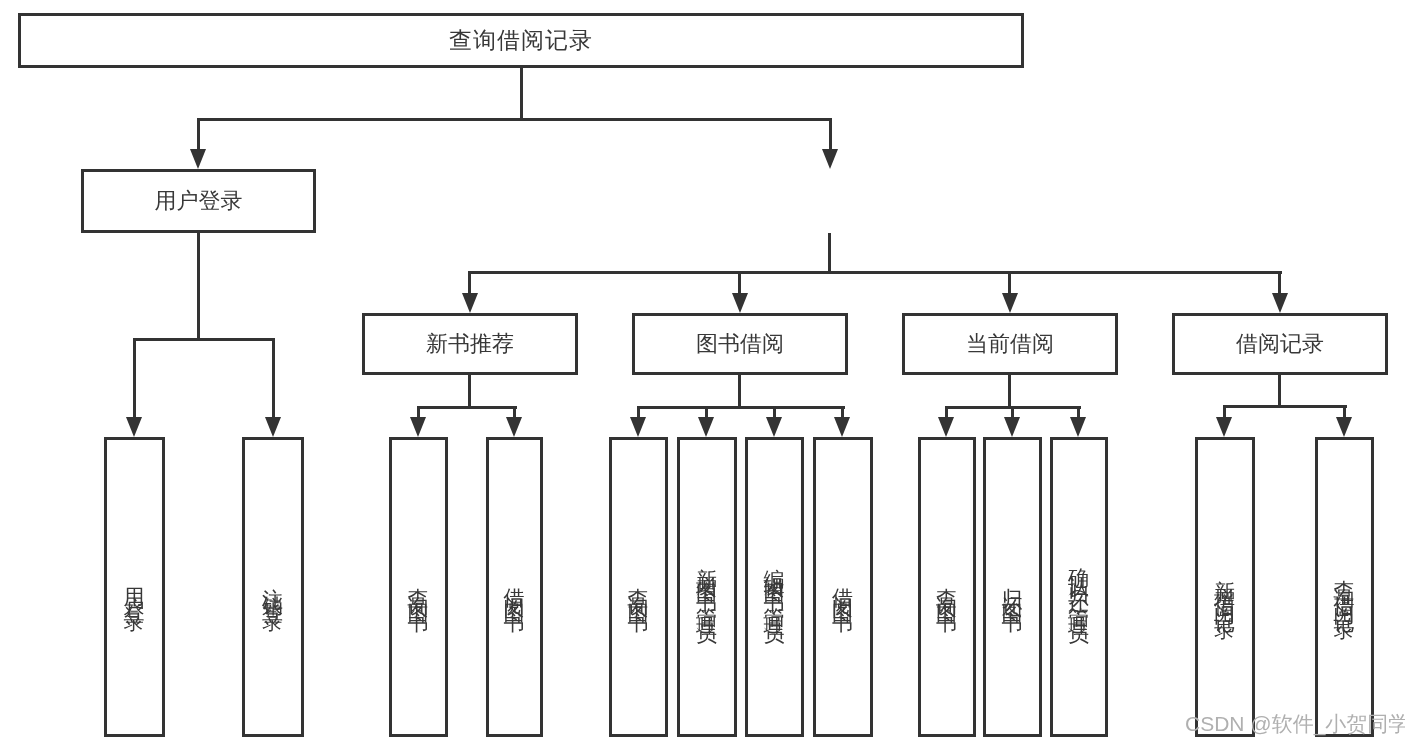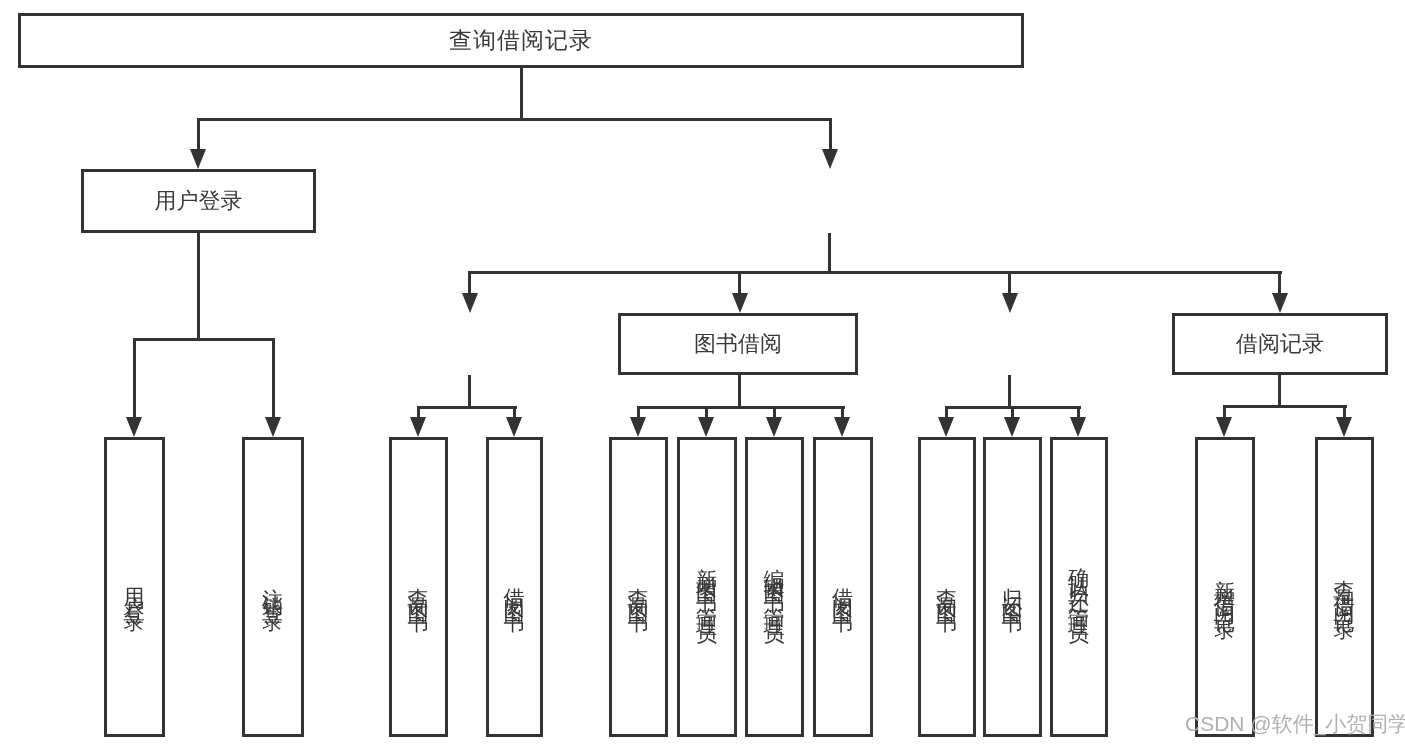--- a/index.html
+++ b/index.html
@@ -95,22 +95,28 @@
   <div class="ah" style="left:1336px;top:417px"></div>
 
   <div class="box" style="left:18px;top:13px;width:1006px;height:55px">
     <span class="hlabel root-label">查询借阅记录</span>
   </div>
 
   <div class="box" style="left:81px;top:169px;width:235px;height:64px">
     <span class="hlabel">用户登录</span>
   </div>
 
-  <div class="box" style="left:618px;top:313px;width:240px;height:62px">
+  <div class="box" style="left:362px;top:313px;width:216px;height:62px">
+    <span class="hlabel">新书推荐</span>
+  </div>
+  <div class="box" style="left:632px;top:313px;width:216px;height:62px">
     <span class="hlabel">图书借阅</span>
+  </div>
+  <div class="box" style="left:902px;top:313px;width:216px;height:62px">
+    <span class="hlabel">当前借阅</span>
   </div>
   <div class="box" style="left:1172px;top:313px;width:216px;height:62px">
     <span class="hlabel">借阅记录</span>
   </div>
 
   <div class="box" style="left:104px;top:437px;width:61px;height:300px">
     <span class="vlabel">用户登录</span>
   </div>
   <div class="box" style="left:242px;top:437px;width:62px;height:300px">
     <span class="vlabel">注销登录</span>

